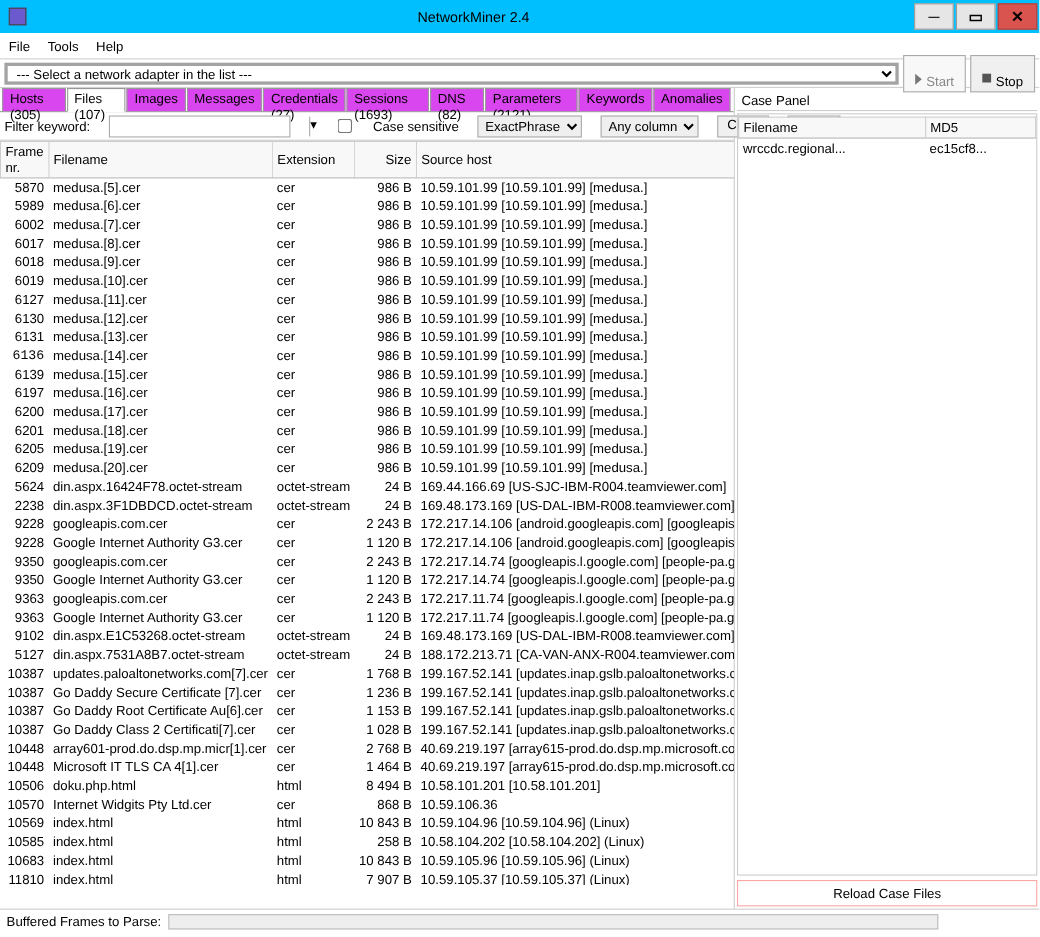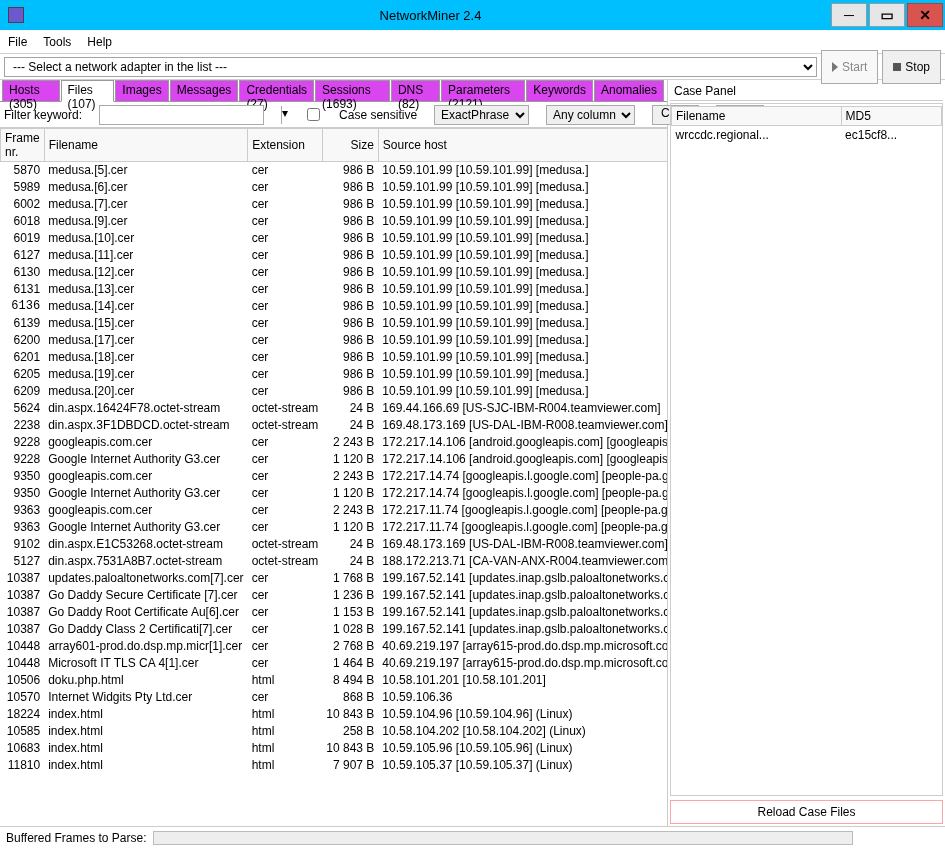--- a/index.html
+++ b/index.html
@@ -10,22 +10,22 @@
 .titlebar .title { flex: 1; text-align: center; font-size: 13px; color: #000; }
 .titlebar .win-btns { display: flex; }
 .titlebar .win-btn { width: 36px; height: 24px; display: flex; align-items: center; justify-content: center; margin-left: 2px; cursor: pointer; font-weight: bold; font-size: 14px; }
 .titlebar .win-btn.min, .titlebar .win-btn.max { background: #e6e6e6; border: 1px solid #999; }
 .titlebar .win-btn.close { background: #d9534f; color: #000; border: 1px solid #a94442; }
 
 .menubar { height: 24px; display: flex; align-items: center; padding: 0 8px; gap: 16px; border-bottom: 1px solid #d0d0d0; }
 .menubar .menu-item { cursor: pointer; }
 
 .adapter-row { height: 26px; display: flex; align-items: center; padding: 2px 4px; gap: 4px; border-bottom: 1px solid #d0d0d0; }
-.adapter-row select { flex: 1; height: 20px; border: 1px solid #a3a3a3; padding: 0 4px; background: #fff; }
-.adapter-row .btn { height: 22px; padding: 16px 10px; border: 1px solid #aaa; background: #f0f0f0; display: flex; align-items: center; gap: 4px; cursor: pointer; }
+.adapter-row select { flex: 1; height: 20px; border: 3px solid #a3a3a3; padding: 0 4px; background: #fff; }
+.adapter-row .btn { height: 22px; padding: 16px 10px; border: 1px solid #aaa; background: #f0f0f0; display: flex; align-items: flex-start; gap: 4px; cursor: pointer; }
 .adapter-row .btn.disabled { color: #888; background: #f8f8f8; }
 
 .main-row { display: flex; height: 746px; }
 
 .left-pane { width: 668px; display: flex; flex-direction: column; border-right: 1px solid #ccc; }
 
 .tabs { display: flex; border-bottom: 1px solid #999; height: 22px; padding: 0 2px; }
 .tab { padding: 2px 6px; border: 1px solid #999; border-bottom: none; margin-right: 1px; cursor: pointer; background: #d946ef; }
 .tab.active { background: #fff; border-bottom: 1px solid #fff; margin-bottom: -1px; }
 
@@ -150,20 +150,27 @@
                 <td class="col-host">10.59.101.99 [10.59.101.99] [medusa.]</td>
               </tr>
               <tr>
                 <td class="col-frame" style="text-align: right;">6002</td>
                 <td class="col-filename">medusa.[7].cer</td>
                 <td class="col-ext">cer</td>
                 <td class="col-size" style="text-align: right;">986 B</td>
                 <td class="col-host">10.59.101.99 [10.59.101.99] [medusa.]</td>
               </tr>
               <tr>
+                <td class="col-frame" style="text-align: right;">6017</td>
+                <td class="col-filename">medusa.[8].cer</td>
+                <td class="col-ext">cer</td>
+                <td class="col-size" style="text-align: right;">986 B</td>
+                <td class="col-host">10.59.101.99 [10.59.101.99] [medusa.]</td>
+              </tr>
+              <tr>
                 <td class="col-frame" style="text-align: right;">6018</td>
                 <td class="col-filename">medusa.[9].cer</td>
                 <td class="col-ext">cer</td>
                 <td class="col-size" style="text-align: right;">986 B</td>
                 <td class="col-host">10.59.101.99 [10.59.101.99] [medusa.]</td>
               </tr>
               <tr>
                 <td class="col-frame" style="text-align: right;">6019</td>
                 <td class="col-filename">medusa.[10].cer</td>
                 <td class="col-ext">cer</td>
@@ -194,20 +201,27 @@
               <tr>
                 <td class="col-frame" style="text-align: right; font-family: Liberation Mono, monospace;">6136</td>
                 <td class="col-filename">medusa.[14].cer</td>
                 <td class="col-ext">cer</td>
                 <td class="col-size" style="text-align: right;">986 B</td>
                 <td class="col-host">10.59.101.99 [10.59.101.99] [medusa.]</td>
               </tr>
               <tr>
                 <td class="col-frame" style="text-align: right;">6139</td>
                 <td class="col-filename">medusa.[15].cer</td>
+                <td class="col-ext">cer</td>
+                <td class="col-size" style="text-align: right;">986 B</td>
+                <td class="col-host">10.59.101.99 [10.59.101.99] [medusa.]</td>
+              </tr>
+              <tr>
+                <td class="col-frame" style="text-align: right;">6197</td>
+                <td class="col-filename">medusa.[16].cer</td>
                 <td class="col-ext">cer</td>
                 <td class="col-size" style="text-align: right;">986 B</td>
                 <td class="col-host">10.59.101.99 [10.59.101.99] [medusa.]</td>
               </tr>
               <tr>
                 <td class="col-frame" style="text-align: right;">6200</td>
                 <td class="col-filename">medusa.[17].cer</td>
                 <td class="col-ext">cer</td>
                 <td class="col-size" style="text-align: right;">986 B</td>
                 <td class="col-host">10.59.101.99 [10.59.101.99] [medusa.]</td>
@@ -353,21 +367,21 @@
                 <td class="col-host">10.58.101.201 [10.58.101.201]</td>
               </tr>
               <tr>
                 <td class="col-frame" style="text-align: right;">10570</td>
                 <td class="col-filename">Internet Widgits Pty Ltd.cer</td>
                 <td class="col-ext">cer</td>
                 <td class="col-size" style="text-align: right;">868 B</td>
                 <td class="col-host">10.59.106.36</td>
               </tr>
               <tr>
-                <td class="col-frame" style="text-align: right;">18224</td>
+                <td class="col-frame" style="text-align: right;">10569</td>
                 <td class="col-filename">index.html</td>
                 <td class="col-ext">html</td>
                 <td class="col-size" style="text-align: right;">10 843 B</td>
                 <td class="col-host">10.59.104.96 [10.59.104.96] (Linux)</td>
               </tr>
               <tr>
                 <td class="col-frame" style="text-align: right;">10585</td>
                 <td class="col-filename">index.html</td>
                 <td class="col-ext">html</td>
                 <td class="col-size" style="text-align: right;">258 B</td>

